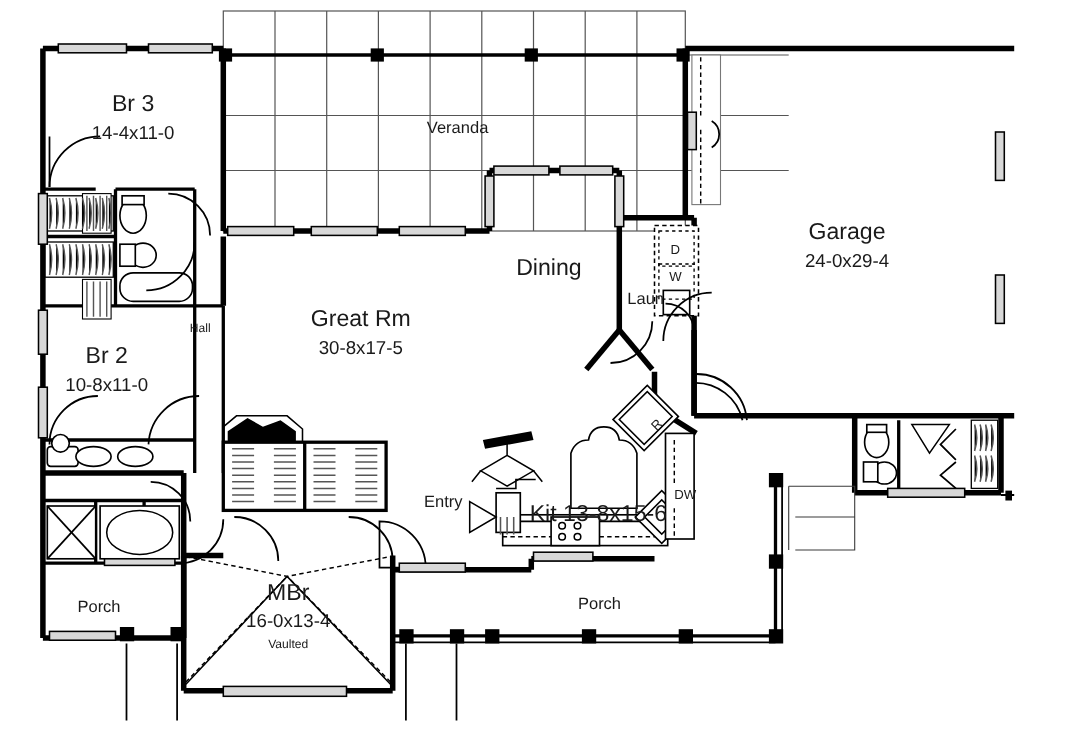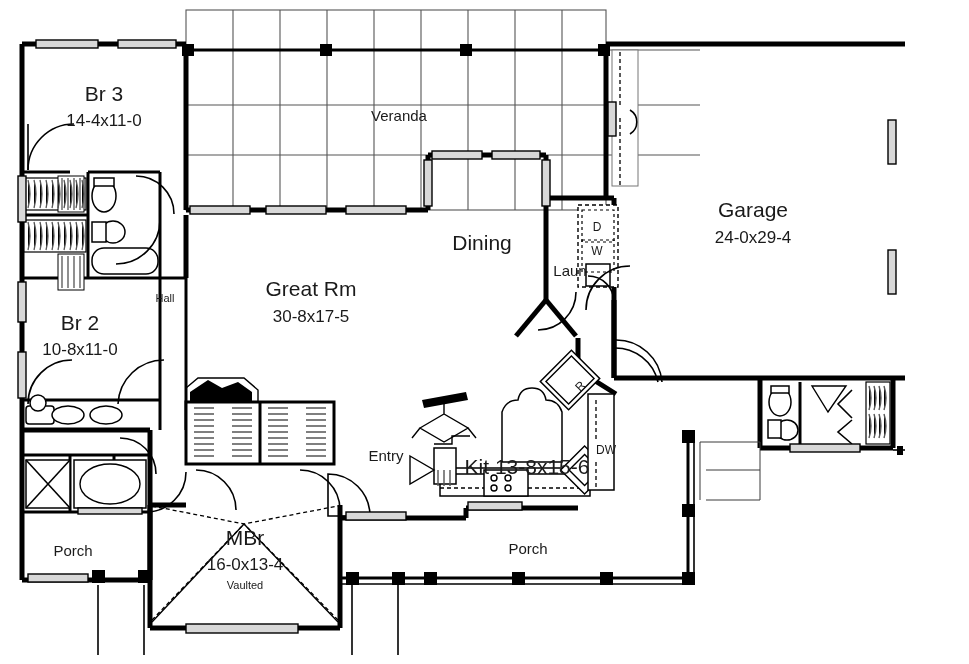--- a/index.html
+++ b/index.html
@@ -1,17 +1,17 @@
 <!DOCTYPE html>
 <html><head>
 <meta charset="utf-8">
 <style>
   html,body{margin:0;padding:0;background:#ffffff;}
   body{font-family:"Liberation Sans",sans-serif;}
-  #plan-wrap{position:relative;width:905px;height:664px;background:#ffffff;overflow:hidden;}
+  #plan-wrap{position:relative;width:905px;height:664px;background:#ffffff;overflow:hidden;padding-left:17px;}
   svg#floorplan{display:block;width:969px;height:664px;}
   .rm-label{font-family:"Liberation Sans",sans-serif;fill:#1a1a1a;text-anchor:middle;}
   .rm-name{font-size:21px;}
   .rm-dim{font-size:17px;}
   .rm-small{font-size:15px;}
   .rm-tiny{font-size:11px;}
   .rm-appl{font-size:12px;}
   .wall-heavy{stroke:#000;stroke-width:5;fill:none;stroke-linecap:butt;}
   .wall-med{stroke:#000;stroke-width:3;fill:none;}
   .wall-thin{stroke:#000;stroke-width:1.6;fill:none;}

